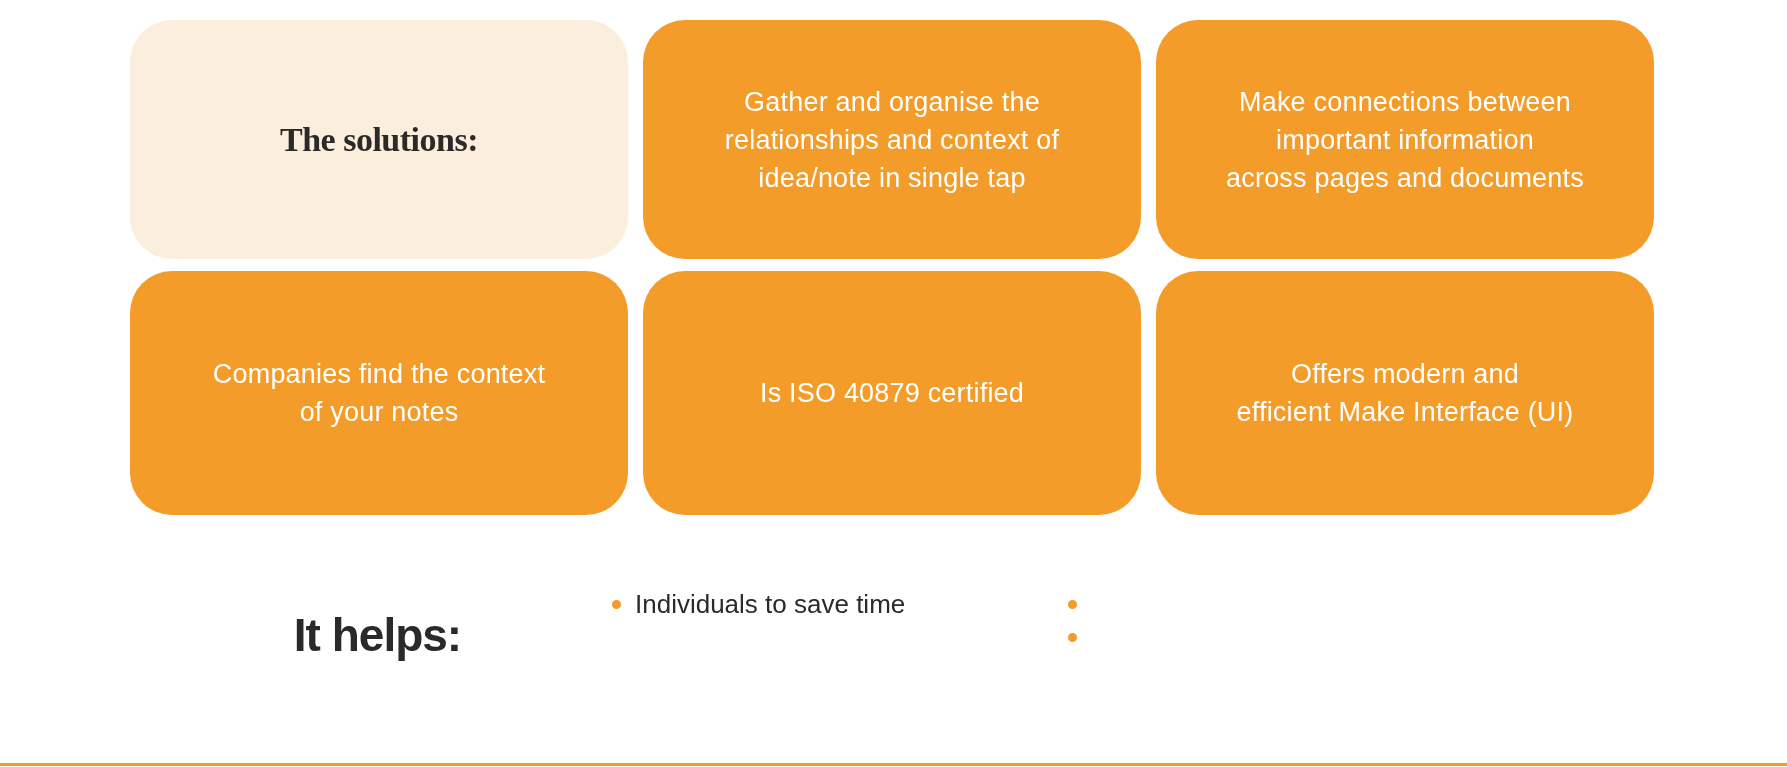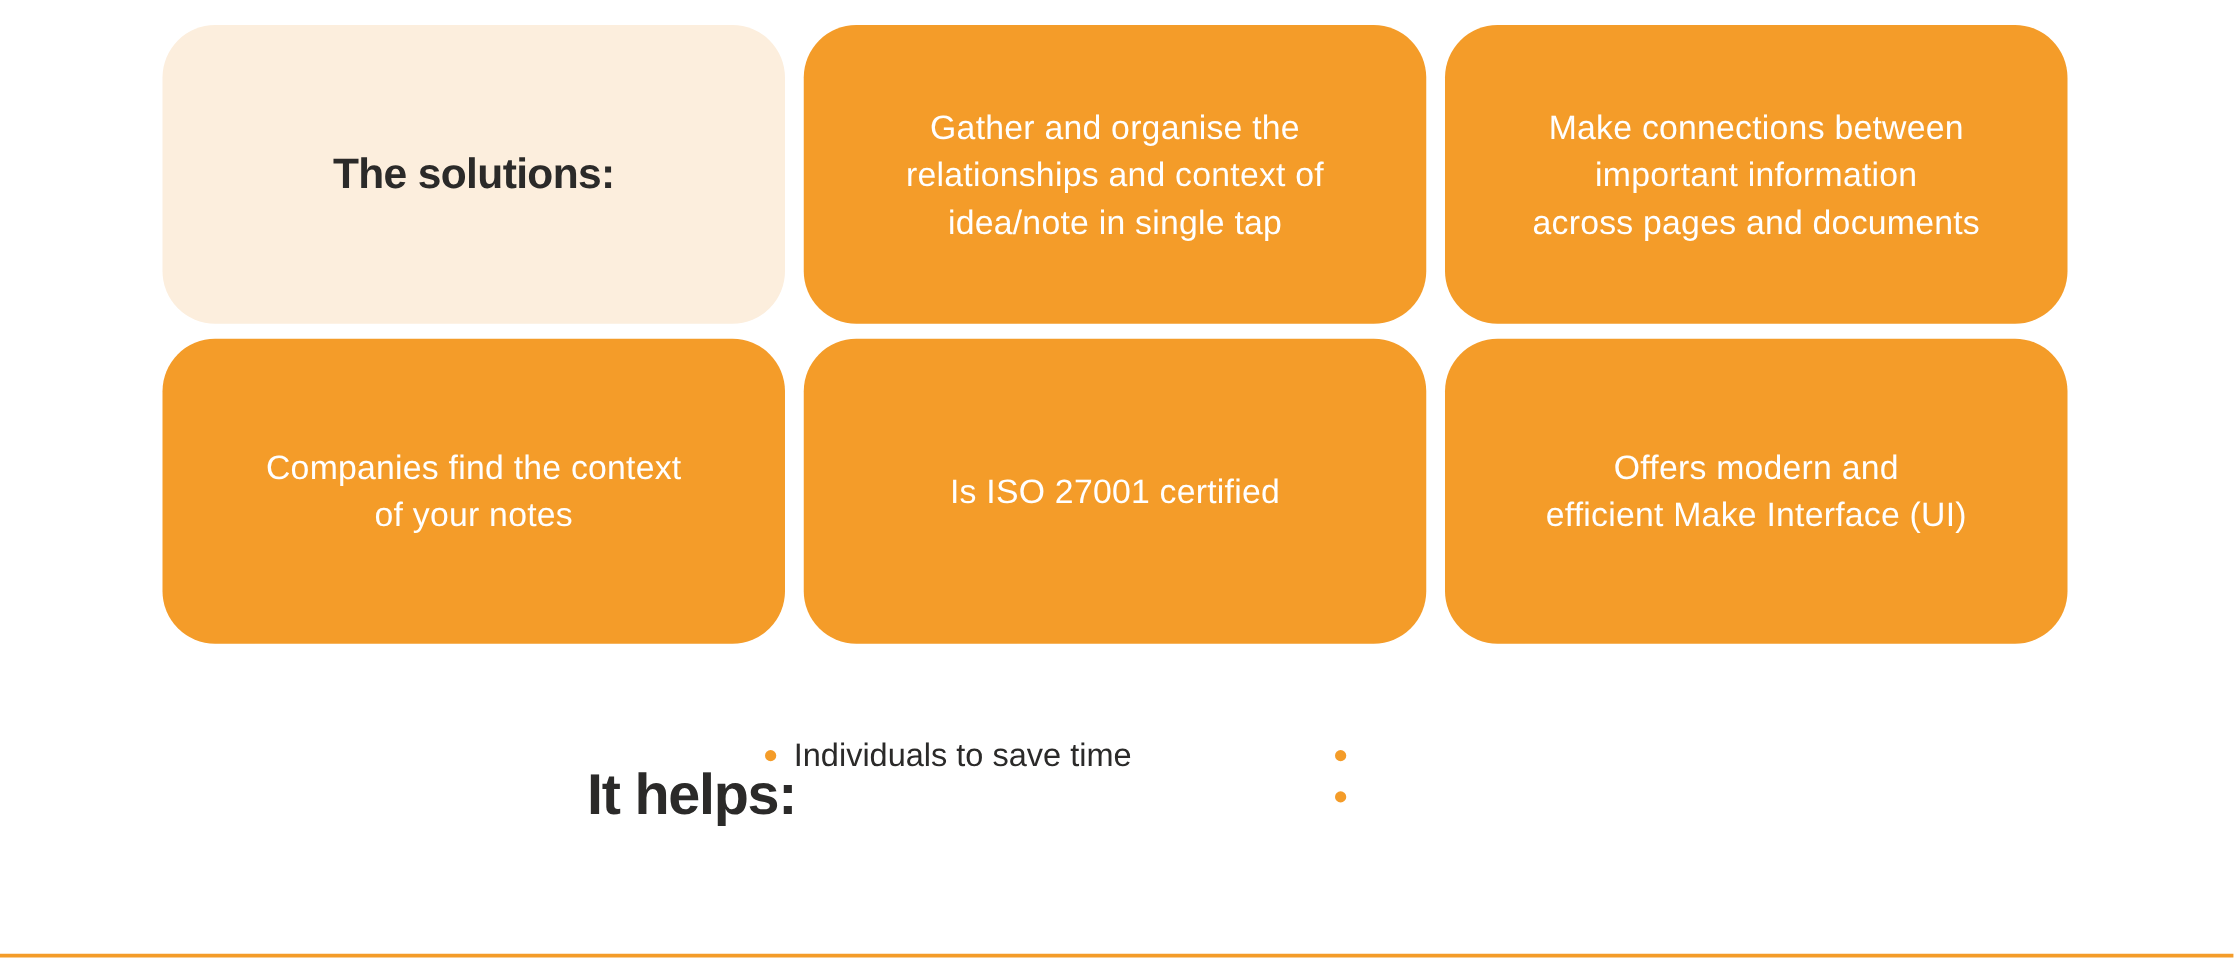--- a/index.html
+++ b/index.html
@@ -21,31 +21,31 @@
   }
   .card {
     border-radius:42px;
     display:flex; align-items:center; justify-content:center;
     text-align:center;
     padding:20px 46px;
   }
   .card-cream {
     background:var(--card-cream, #fceedd);
     color:var(--text-dark, #2b2a29);
-    font-size:34px; font-weight:bold; letter-spacing:-0.5px;
+    font-size:34px; font-weight:bold; letter-spacing:-0.5px;font-family:Liberation Serif, serif;
   }
   .card-orange {
     background:var(--accent-orange, #f49c29);
     color:var(--text-white, #ffffff);
     font-size:27px; line-height:38px; letter-spacing:0.2px;
   }
   .card-text { white-space:pre-line; }
   .helps-heading {
-    position:absolute; left:138px; top:608px; width:499px;
-    text-align:right;
+    position:absolute; left:128px; top:608px; width:499px;
+    text-align:center;
     font-size:46px; font-weight:bold; letter-spacing:-1px;
     color:var(--text-dark, #2b2a29);
   }
   .helps-col {
     position:absolute; top:586px;
     list-style:none;
   }
   .helps-col-1 { left:612px; width:470px; }
   .helps-col-2 { left:1068px; width:560px; }
   .helps-item {
@@ -89,21 +89,21 @@
 important information
 across pages and documents</span>
     </div>
 
     <div class="card card-orange">
       <span class="card-text">Companies find the context
 of your notes</span>
     </div>
 
     <div class="card card-orange">
-      <span class="card-text">Is ISO 27001 certified</span>
+      <span class="card-text">Is ISO 40879 certified</span>
     </div>
 
     <div class="card card-orange">
       <span class="card-text">Offers modern and
 efficient Make Interface (UI)</span>
     </div>
 
   </div>
 
   <div class="helps-heading">It helps:</div>

